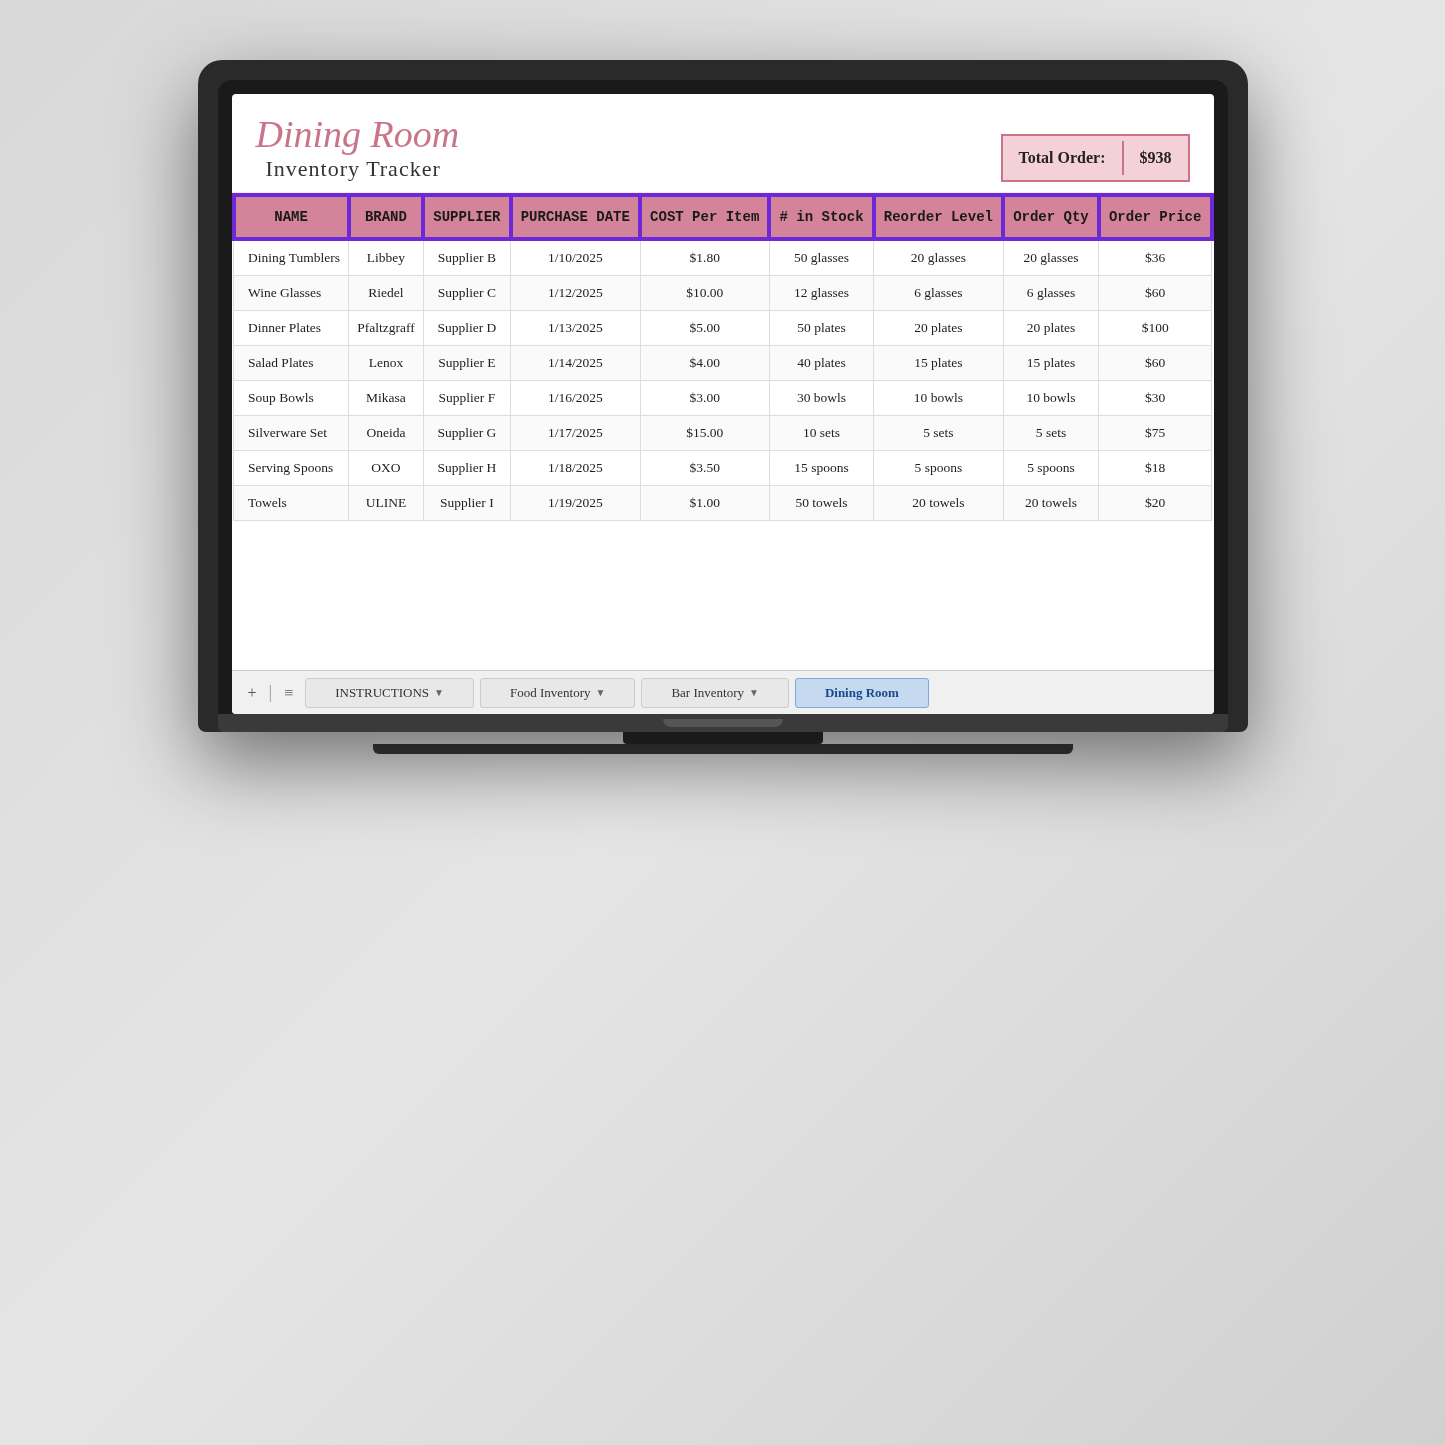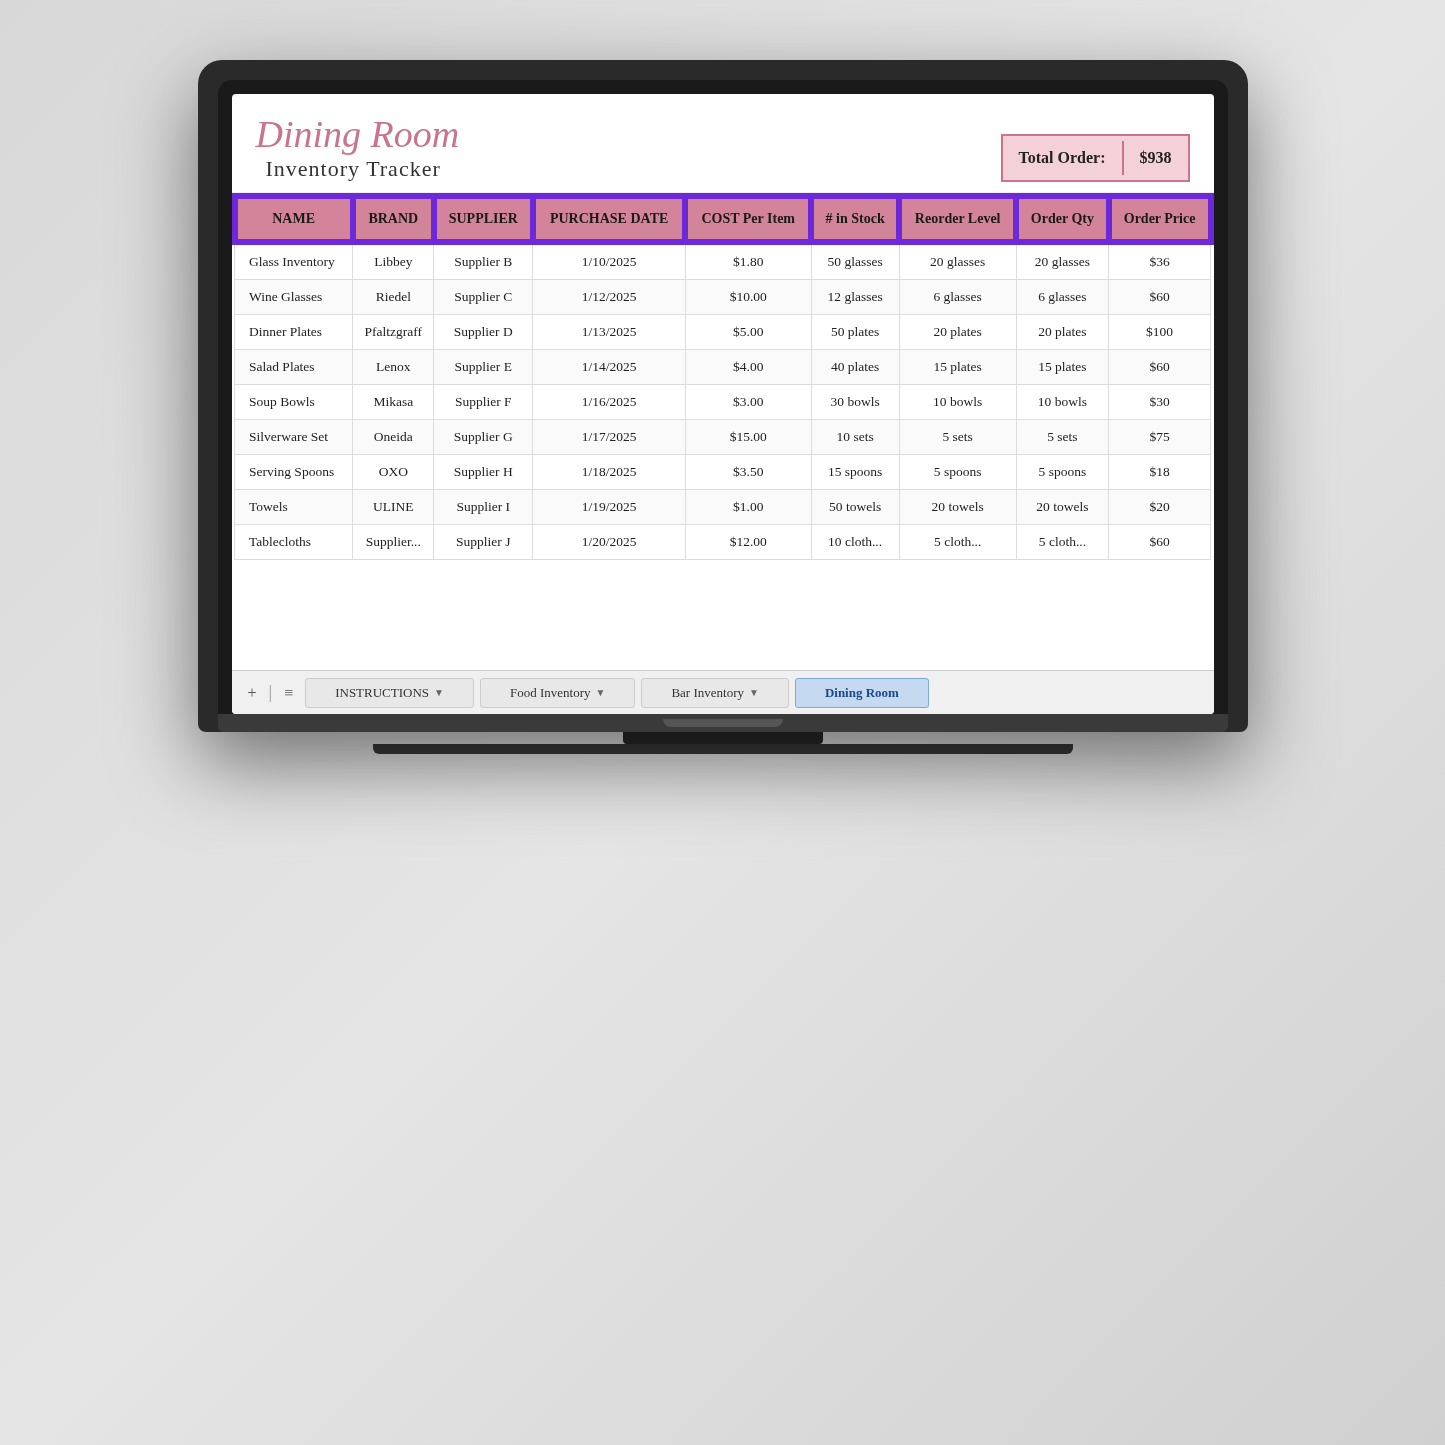--- a/index.html
+++ b/index.html
@@ -133,22 +133,23 @@
       border-collapse: collapse;
       font-size: 13.5px;
     }
 
     thead tr th {
       background: #d4849a;
       color: #1a1a1a;
       font-weight: 700;
       text-align: center;
       padding: 12px 8px;
-      border: 6px solid #6d28d9;
+      border: 4px solid #6d28d9;
       font-size: 14px;
+      font-family: Liberation Mono, monospace;
     }
 
     tbody tr td {
       text-align: center;
       padding: 9px 8px;
       border: 1px solid #ddd;
       color: #222;
       font-size: 13.5px;
     }
 
@@ -280,21 +281,21 @@
                     <th>PURCHASE DATE</th>
                     <th>COST Per Item</th>
                     <th># in Stock</th>
                     <th>Reorder Level</th>
                     <th>Order Qty</th>
                     <th>Order Price</th>
                   </tr>
               </thead>
               <tbody id="table-body">
                   <tr>
-                    <td>Glass Inventory</td>
+                    <td>Dining Tumblers</td>
                     <td>Libbey</td>
                     <td>Supplier B</td>
                     <td>1/10/2025</td>
                     <td>$1.80</td>
                     <td>50 glasses</td>
                     <td>20 glasses</td>
                     <td>20 glasses</td>
                     <td>$36</td>
                   </tr>
                   <tr>
@@ -366,31 +367,20 @@
                   <tr>
                     <td>Towels</td>
                     <td>ULINE</td>
                     <td>Supplier I</td>
                     <td>1/19/2025</td>
                     <td>$1.00</td>
                     <td>50 towels</td>
                     <td>20 towels</td>
                     <td>20 towels</td>
                     <td>$20</td>
-                  </tr>
-                  <tr>
-                    <td>Tablecloths</td>
-                    <td>Supplier...</td>
-                    <td>Supplier J</td>
-                    <td>1/20/2025</td>
-                    <td>$12.00</td>
-                    <td>10 cloth...</td>
-                    <td>5 cloth...</td>
-                    <td>5 cloth...</td>
-                    <td>$60</td>
                   </tr>
                 </tbody>
             </table>
           </div>
 
           <div class="tabs-bar">
             <span class="tab-icon" id="tab-add-icon">+</span>
             <span class="tab-separator">|</span>
             <span class="tab-icon" id="tab-menu-icon">≡</span>
             <div id="tabs-list" style="display:flex;gap:6px;">

